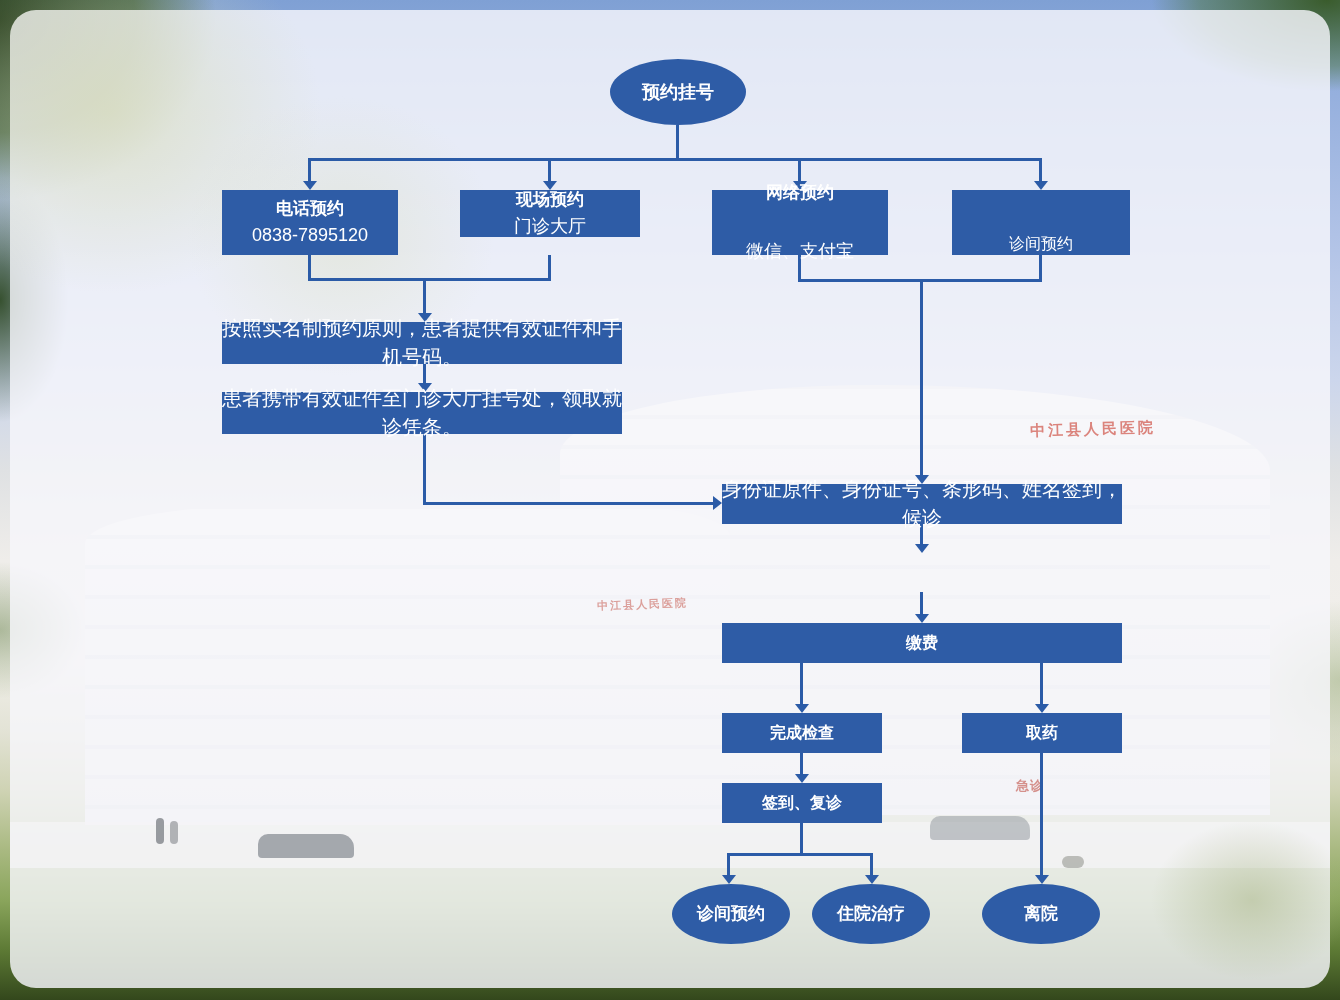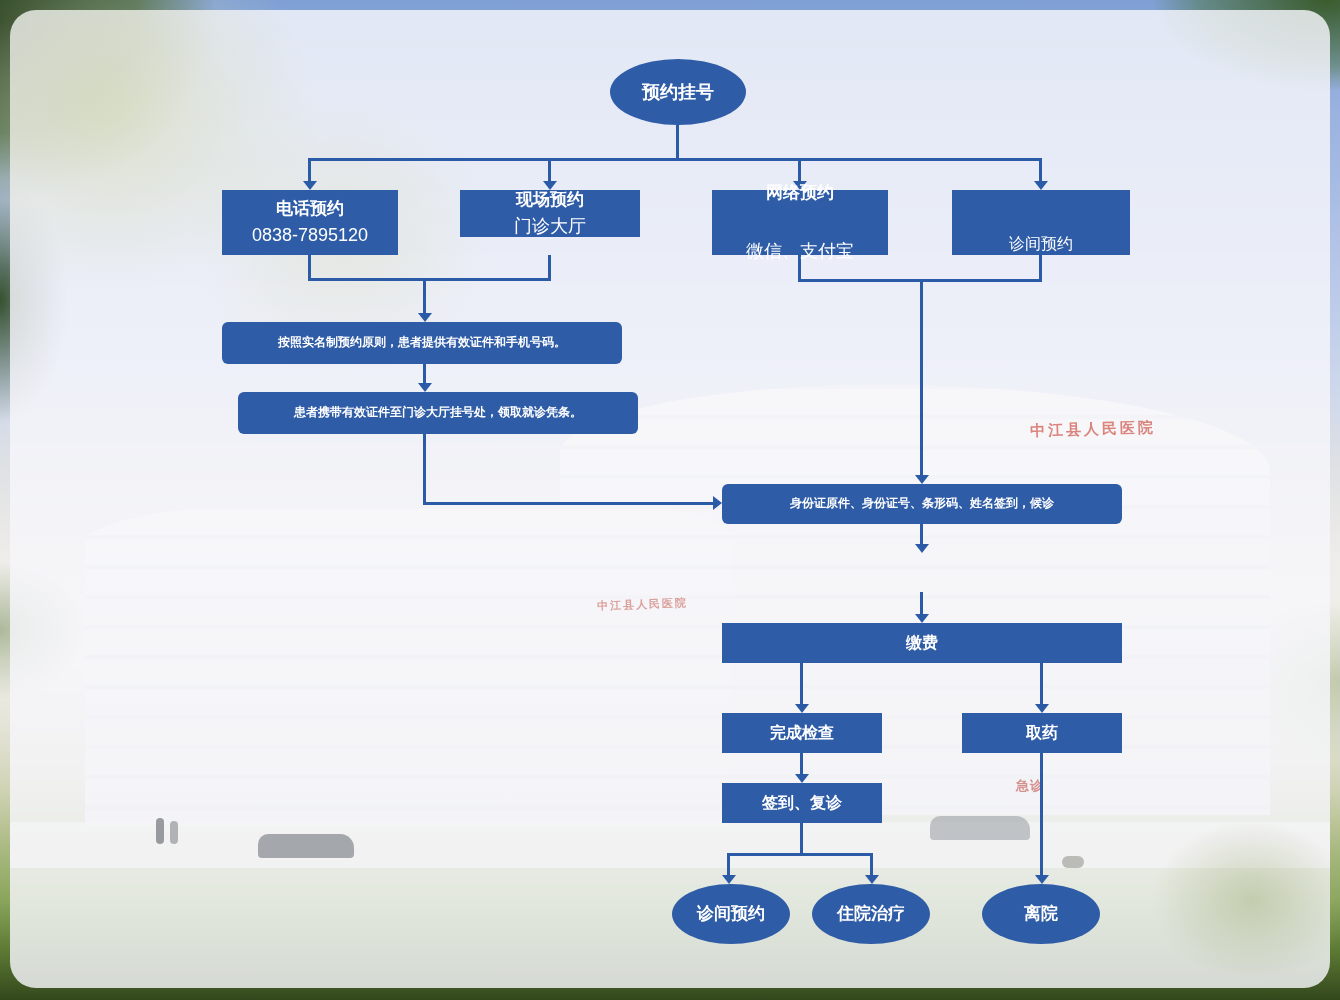--- a/index.html
+++ b/index.html
@@ -50,21 +50,21 @@
   .p3{left:1062px;top:856px;width:22px;height:12px;border-radius:6px;background:rgba(150,152,145,.6);}
 
   
   :root{--blue:#2e5ca6;--line:#2b5ba7;}
   .node{position:absolute;background:var(--blue);color:#fff;display:flex;flex-direction:column;
         align-items:center;justify-content:center;text-align:center;line-height:1.45;}
   .ellipse{border-radius:50%;font-size:18px;font-weight:bold;text-align:center;}
   .branch .t{font-size:17px;font-weight:bold;}
   .branch .s{font-size:18px;font-weight:normal;}
   .plain{font-size:16px;font-weight:normal;}
-  .sent{font-size:12px;font-weight:bold;border-radius:6px;}
+  .sent{font-size:20px;font-weight:normal;}
   .step{font-size:16px;font-weight:bold;}
   .endcap{font-size:17px;font-weight:bold;}
 
   .vl{position:absolute;width:3px;background:var(--line);}
   .hl{position:absolute;height:3px;background:var(--line);}
   .ah-d{position:absolute;width:0;height:0;border-left:7px solid transparent;
         border-right:7px solid transparent;border-top:9px solid var(--line);}
   .ah-r{position:absolute;width:0;height:0;border-top:7px solid transparent;
         border-bottom:7px solid transparent;border-left:9px solid var(--line);}
 </style>
@@ -157,21 +157,21 @@
   </div>
   <div class="node branch" style="left:712px;top:190px;width:176px;height:65px;gap:32px;">
     <span class="t">网络预约</span>
     <span class="s">微信、支付宝</span>
   </div>
   <div class="node plain" style="left:952px;top:190px;width:178px;height:65px;justify-content:flex-end;">
     <span>诊间预约</span>
   </div>
 
   <div class="node sent" style="left:222px;top:322px;width:400px;height:42px;">按照实名制预约原则，患者提供有效证件和手机号码。</div>
-  <div class="node sent" style="left:222px;top:392px;width:400px;height:42px;margin-left:16px;">患者携带有效证件至门诊大厅挂号处，领取就诊凭条。</div>
+  <div class="node sent" style="left:222px;top:392px;width:400px;height:42px;">患者携带有效证件至门诊大厅挂号处，领取就诊凭条。</div>
 
   <div class="node sent" style="left:722px;top:484px;width:400px;height:40px;">身份证原件、身份证号、条形码、姓名签到，候诊</div>
   <div class="node step" style="left:722px;top:623px;width:400px;height:40px;">缴费</div>
   <div class="node step" style="left:722px;top:713px;width:160px;height:40px;">完成检查</div>
   <div class="node step" style="left:962px;top:713px;width:160px;height:40px;">取药</div>
   <div class="node step" style="left:722px;top:783px;width:160px;height:40px;">签到、复诊</div>
 
   <div class="node ellipse endcap" style="left:672px;top:884px;width:118px;height:60px;">诊间预约</div>
   <div class="node ellipse endcap" style="left:812px;top:884px;width:118px;height:60px;">住院治疗</div>
   <div class="node ellipse endcap" style="left:982px;top:884px;width:118px;height:60px;">离院</div>

